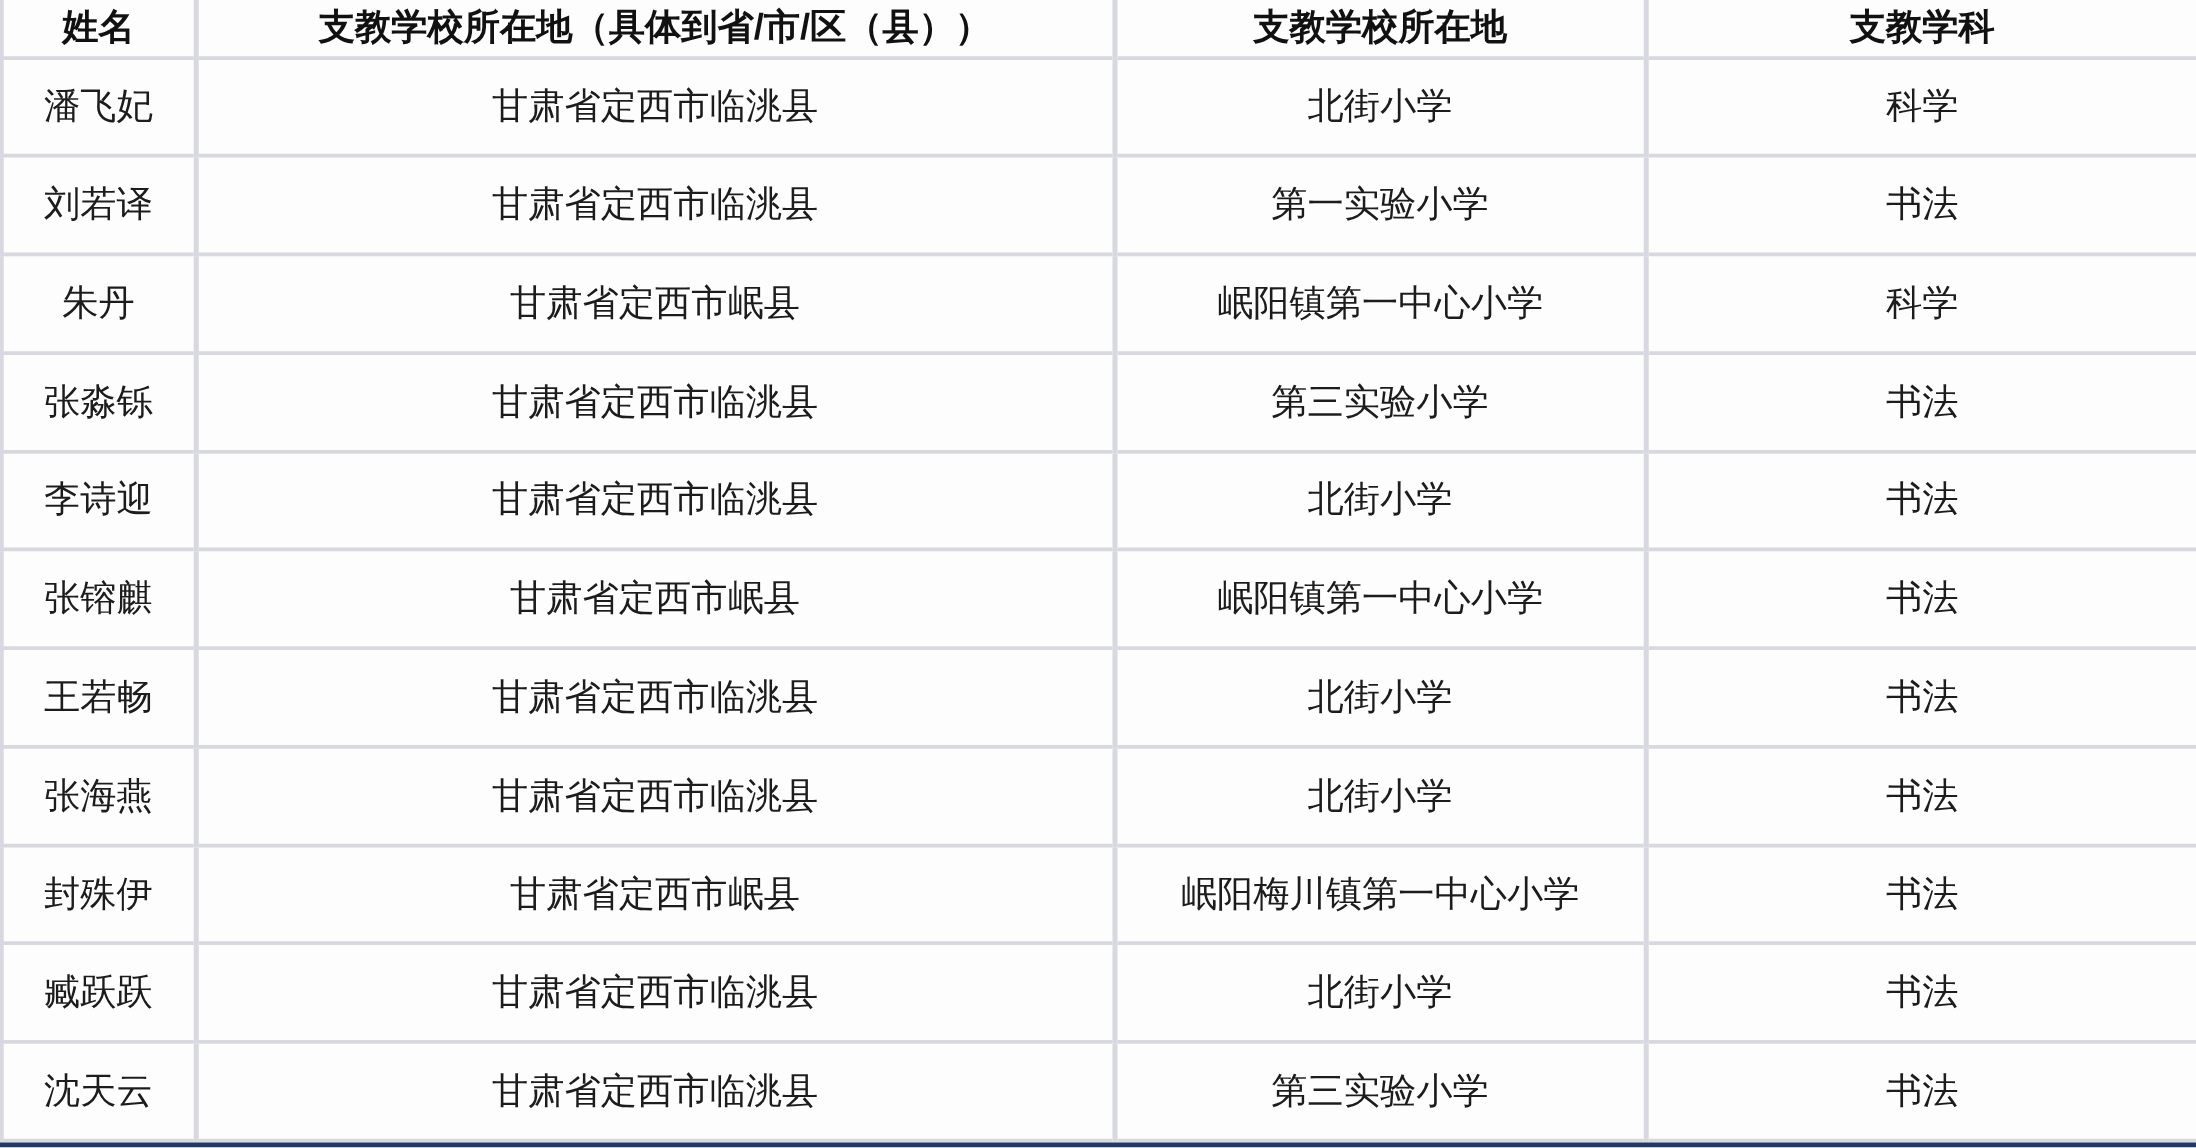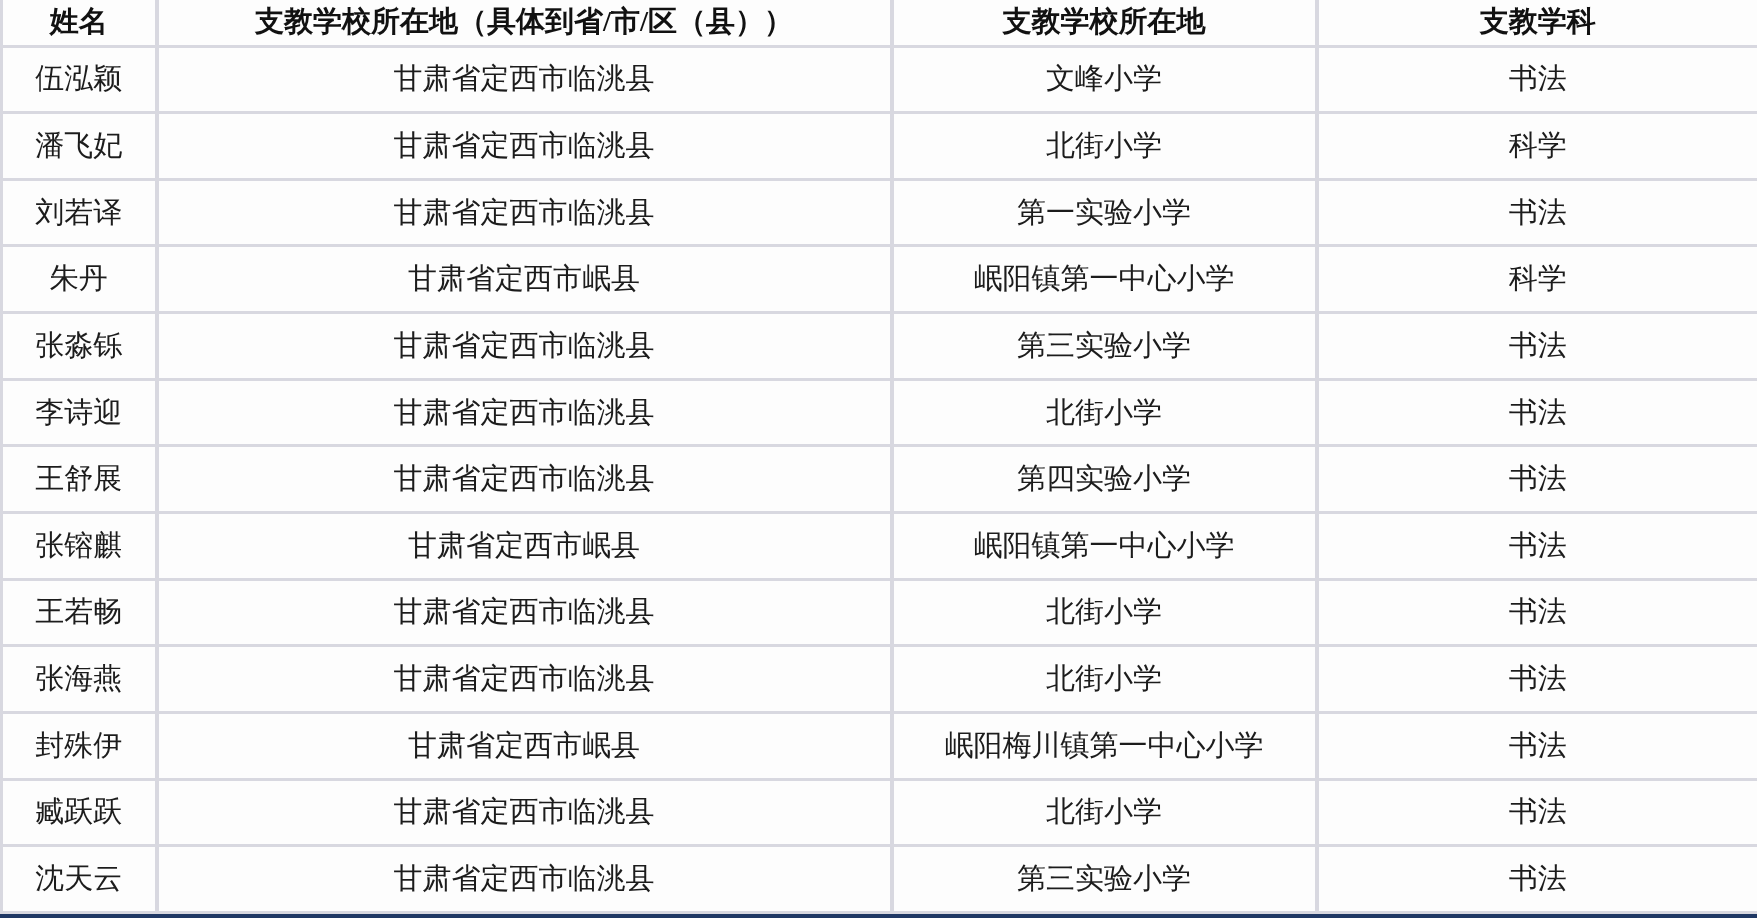--- a/index.html
+++ b/index.html
@@ -45,21 +45,21 @@
     height:46px;
   }
   td{
     font-size:29px;
     font-weight:400;
     color:var(--body-text);
   }
   
   tr > *:first-child{border-left-width:3px;}
   tr > *:last-child{border-right-width:3px;}
-  thead tr > *{border-top-width:0;font-family:Liberation Serif, serif;}
+  thead tr > *{border-top-width:0;}
   .bottom-bar{
     width:1757px;
     height:4px;
     background:var(--bottom-bar);
   }
 </style>
 </head>
 <body>
 
 <table>
@@ -71,26 +71,20 @@
   </colgroup>
   <thead>
     <tr>
       <th>姓名</th>
       <th>支教学校所在地（具体到省/市/区（县））</th>
       <th>支教学校所在地</th>
       <th>支教学科</th>
     </tr>
   </thead>
   <tbody>
-      <tr>
-        <td>伍泓颖</td>
-        <td>甘肃省定西市临洮县</td>
-        <td>文峰小学</td>
-        <td>书法</td>
-      </tr>
       <tr>
         <td>潘飞妃</td>
         <td>甘肃省定西市临洮县</td>
         <td>北街小学</td>
         <td>科学</td>
       </tr>
       <tr>
         <td>刘若译</td>
         <td>甘肃省定西市临洮县</td>
         <td>第一实验小学</td>
@@ -105,26 +99,20 @@
       <tr>
         <td>张淼铄</td>
         <td>甘肃省定西市临洮县</td>
         <td>第三实验小学</td>
         <td>书法</td>
       </tr>
       <tr>
         <td>李诗迎</td>
         <td>甘肃省定西市临洮县</td>
         <td>北街小学</td>
-        <td>书法</td>
-      </tr>
-      <tr>
-        <td>王舒展</td>
-        <td>甘肃省定西市临洮县</td>
-        <td>第四实验小学</td>
         <td>书法</td>
       </tr>
       <tr>
         <td>张镕麒</td>
         <td>甘肃省定西市岷县</td>
         <td>岷阳镇第一中心小学</td>
         <td>书法</td>
       </tr>
       <tr>
         <td>王若畅</td>

